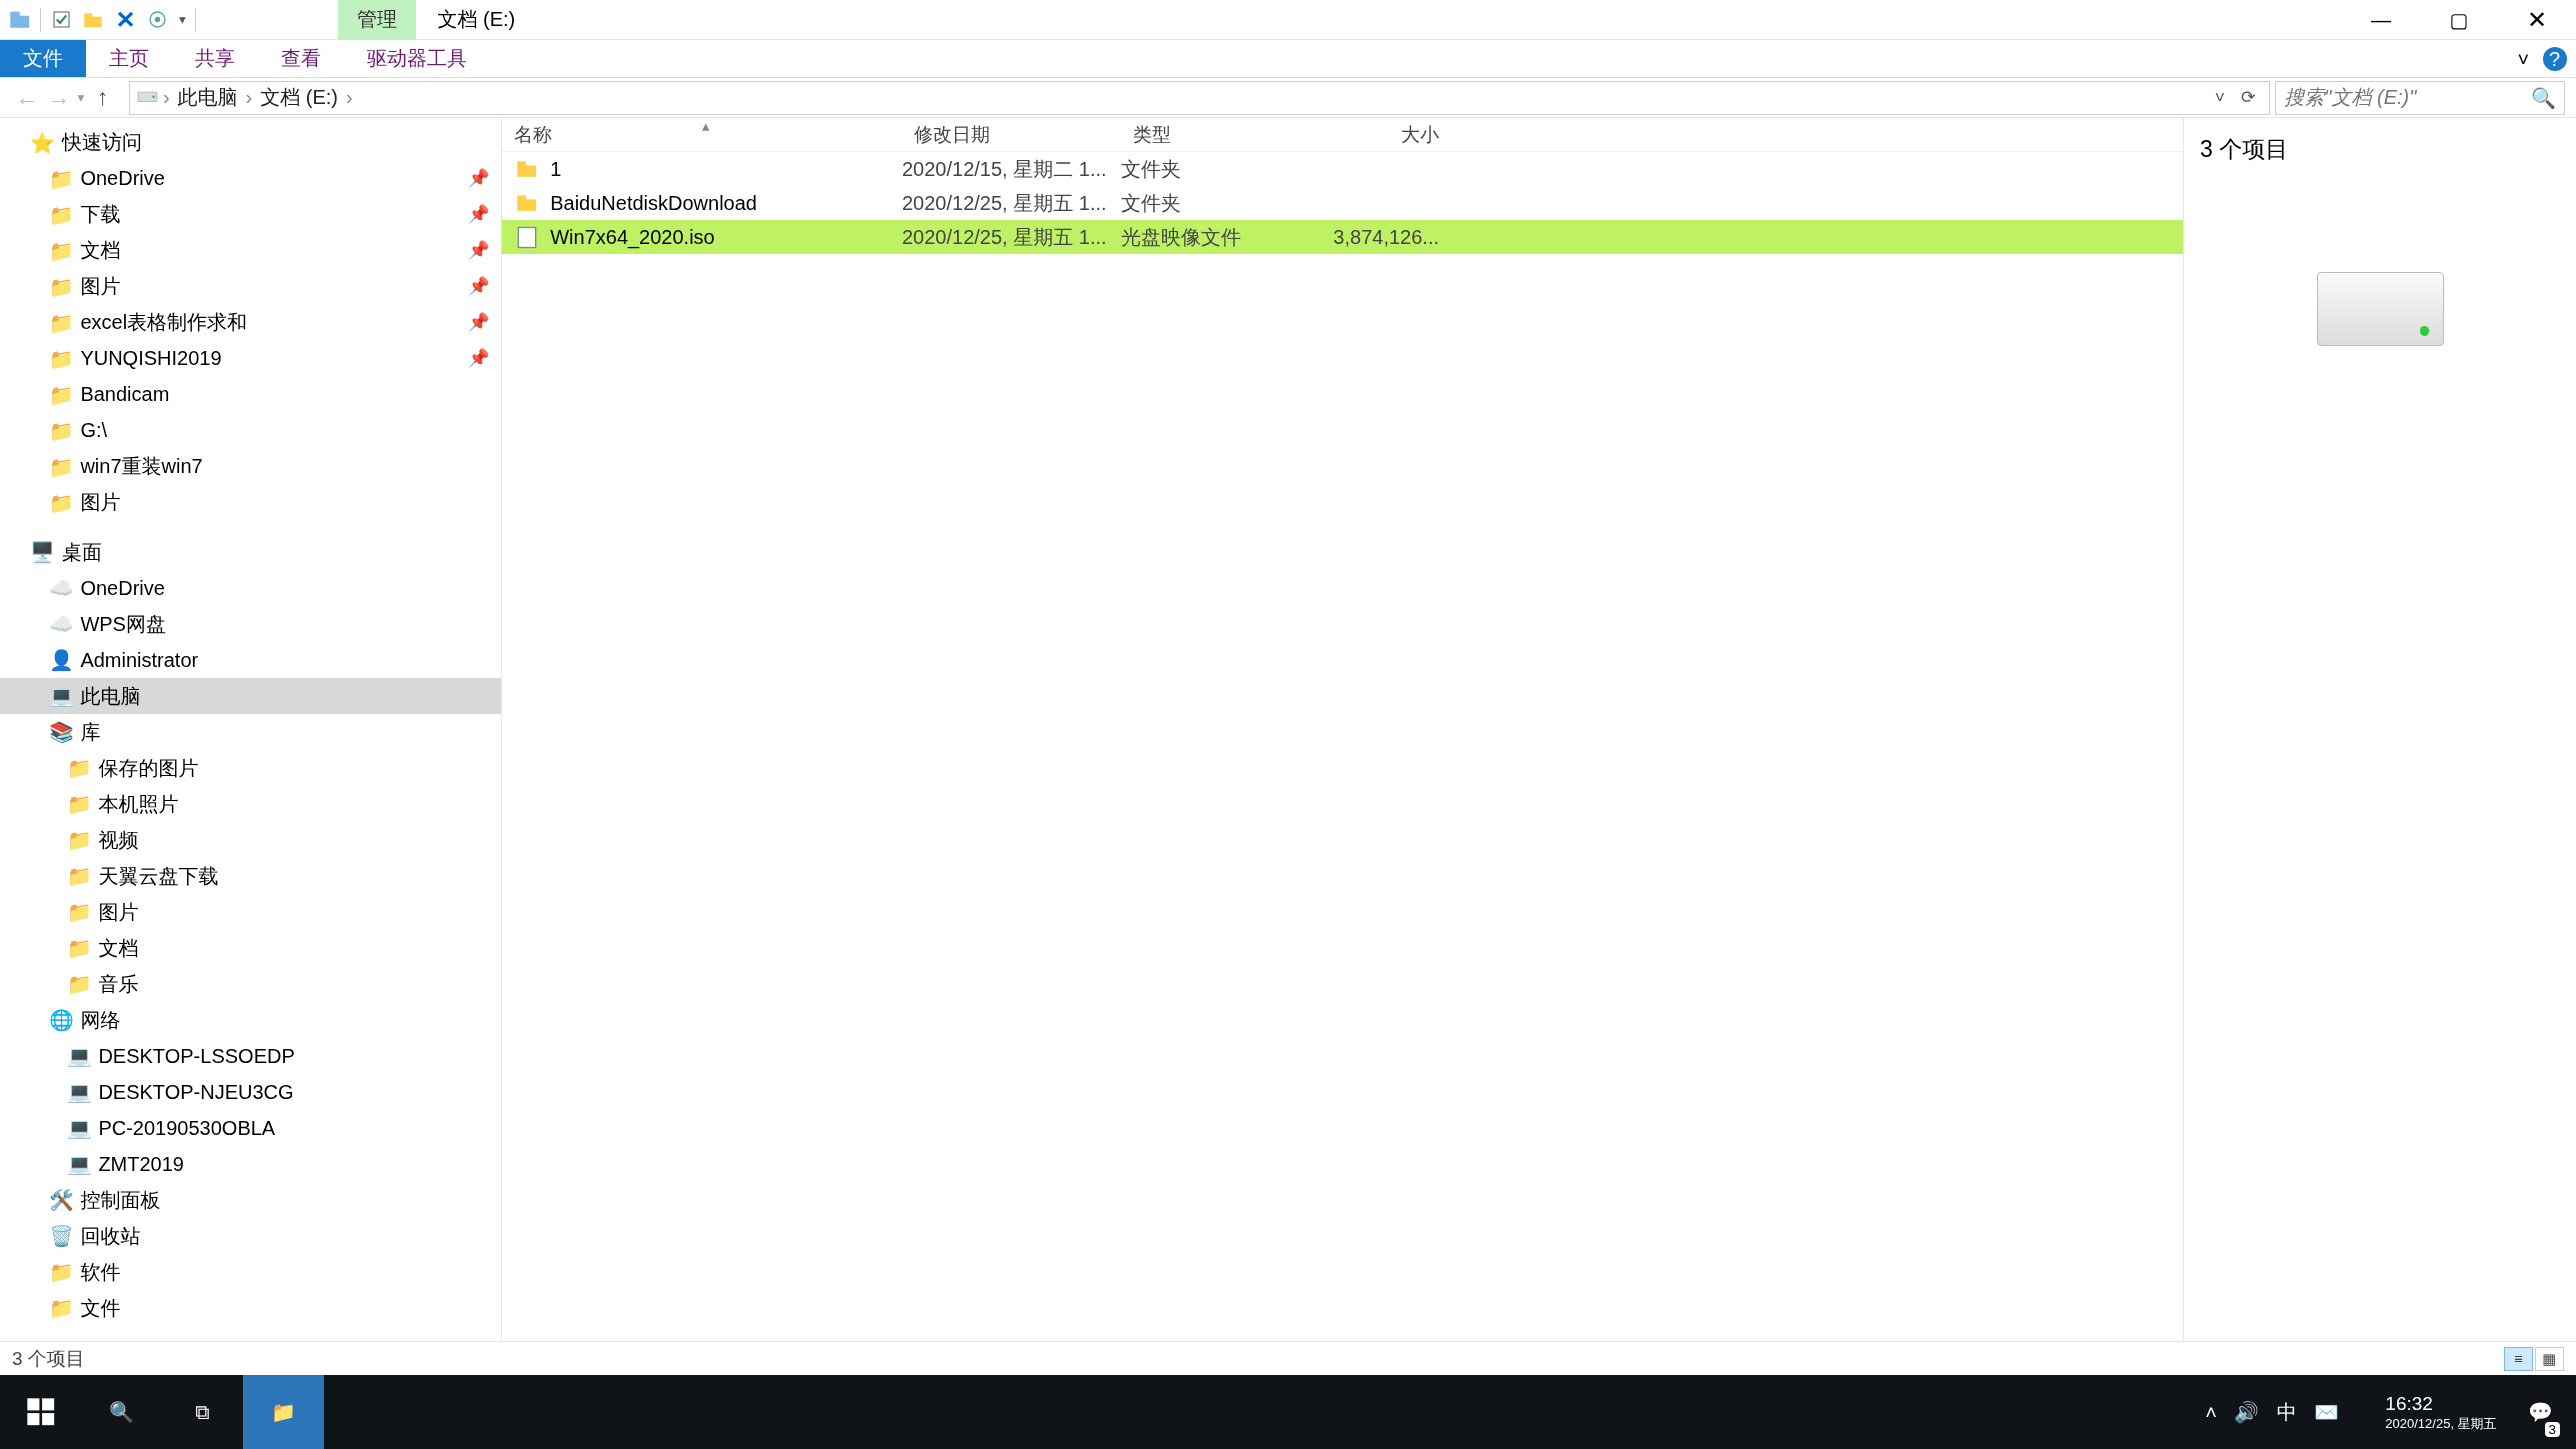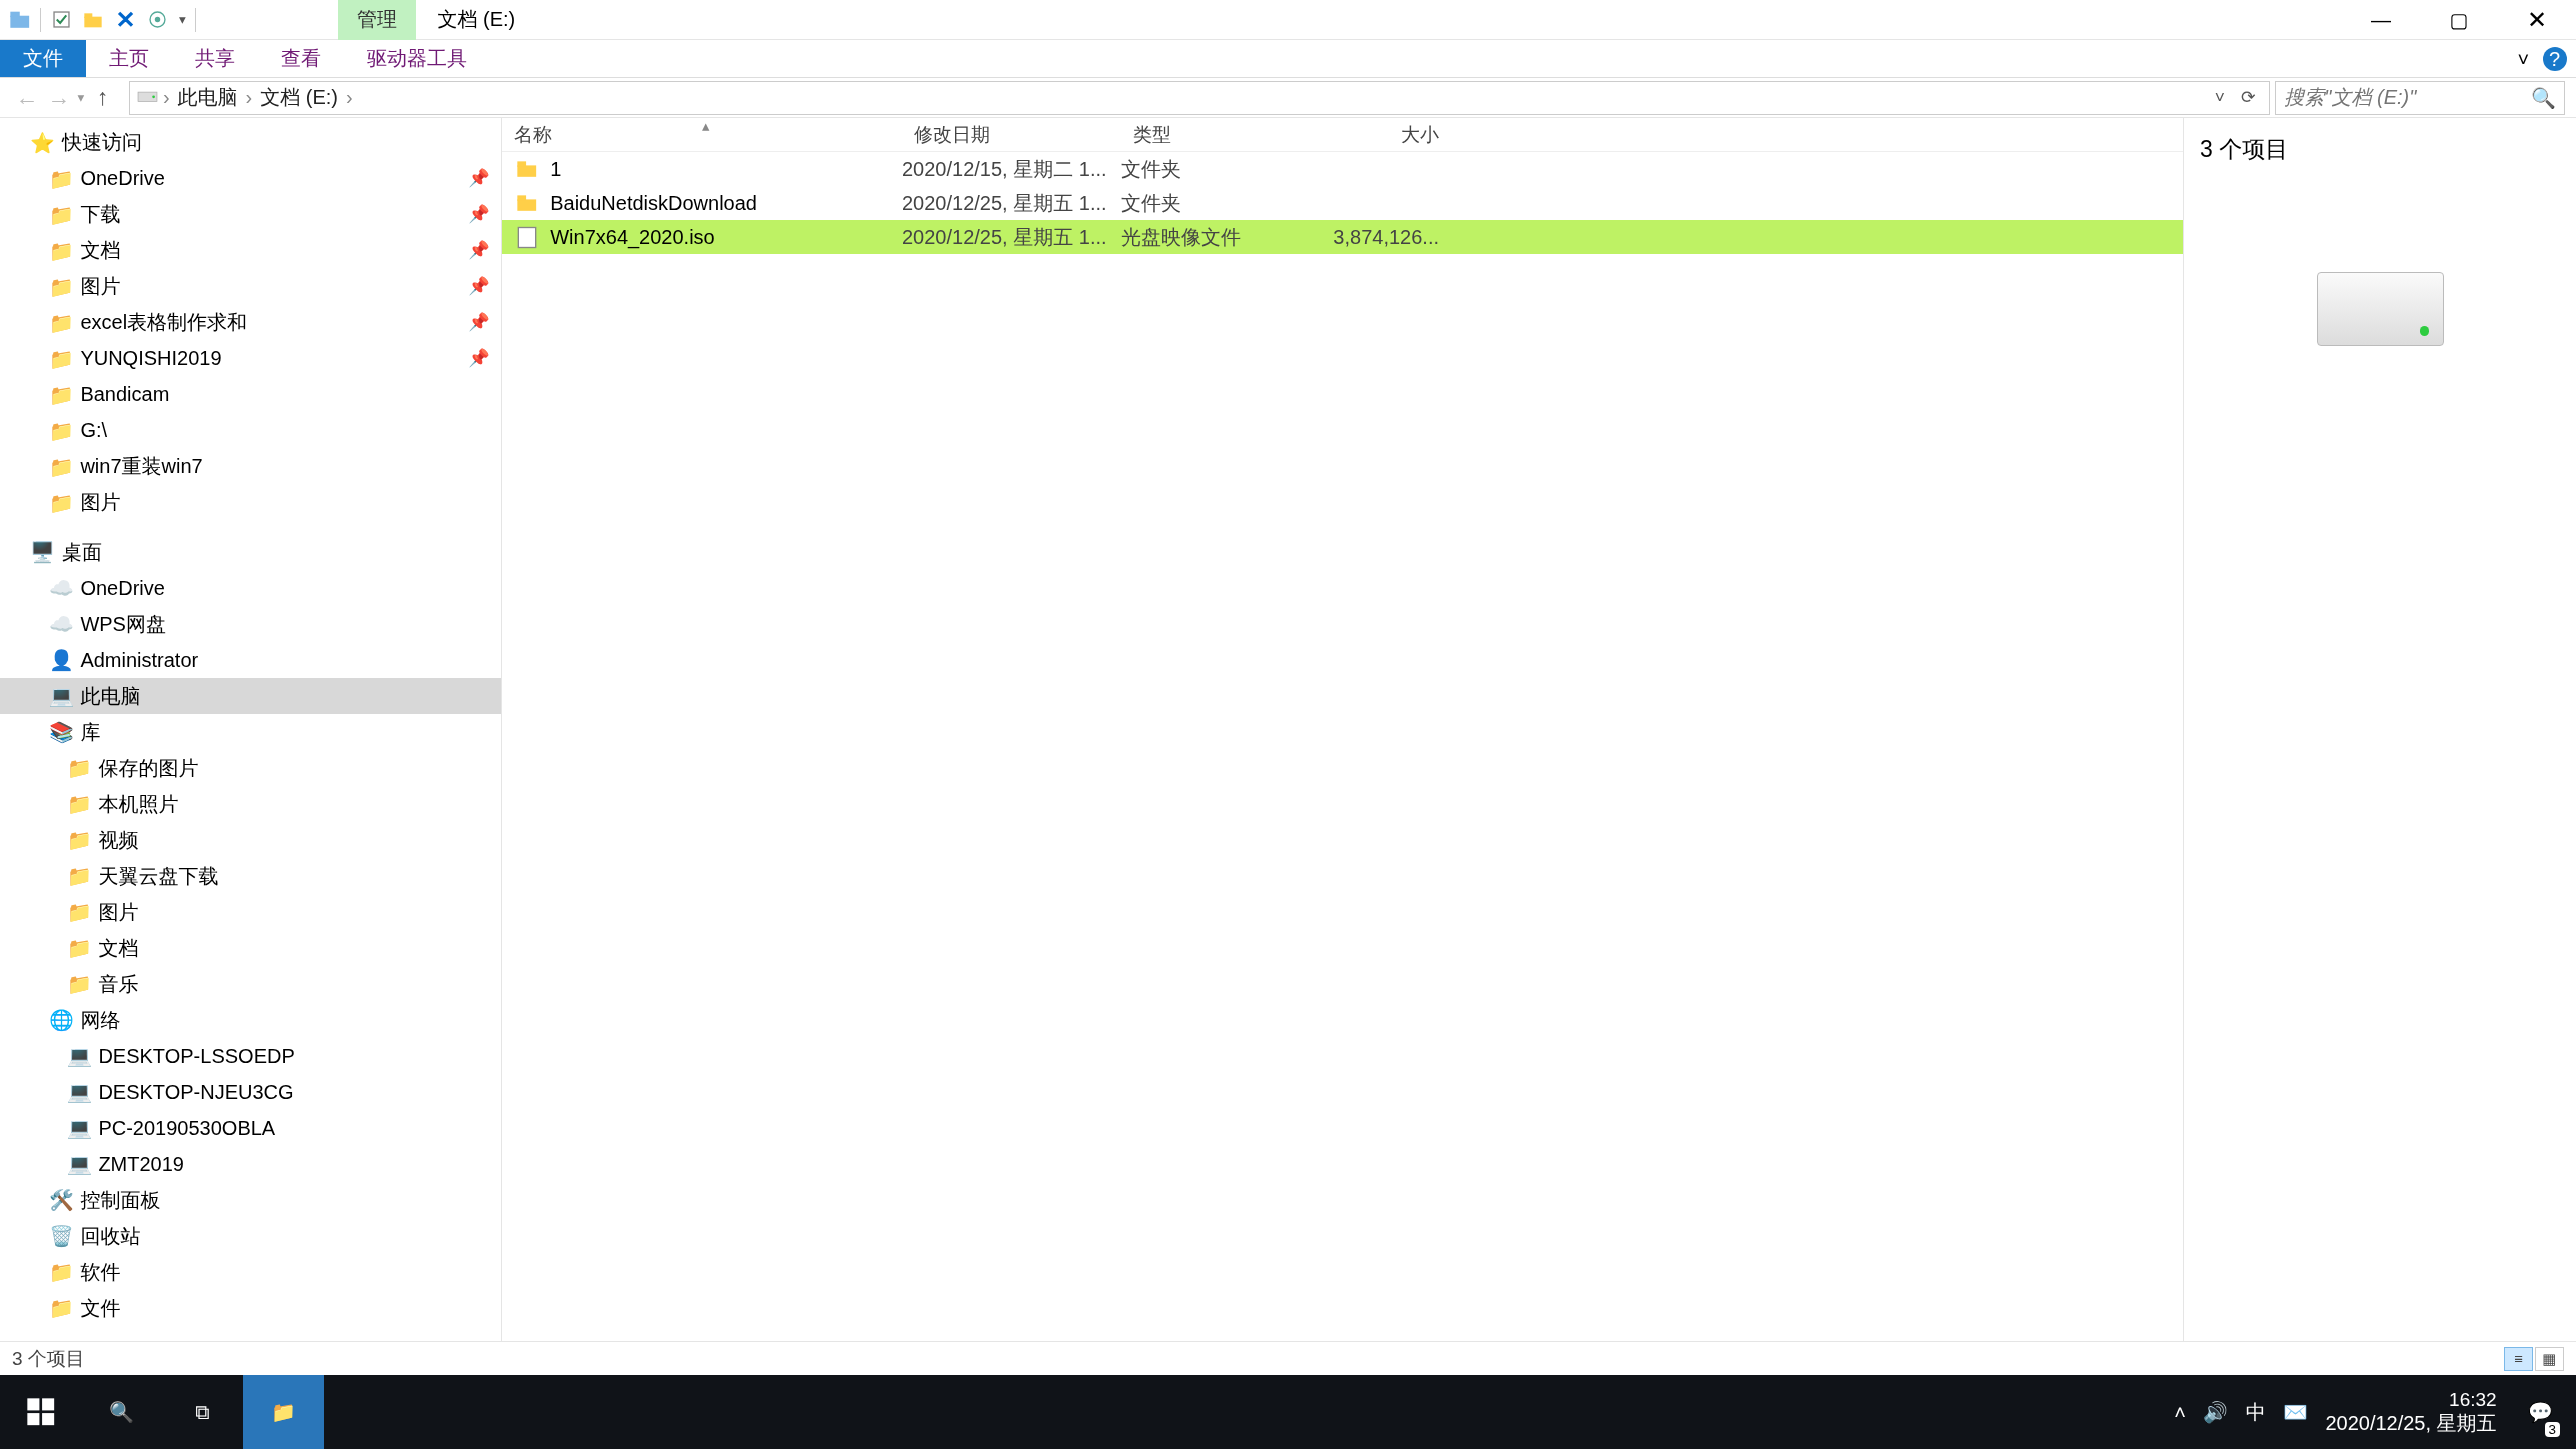--- a/index.html
+++ b/index.html
@@ -82,22 +82,22 @@
 .view-toggle { display: flex; gap: 1.3px; }
 .view-btn { width: 29.5px; height: 24px; border: 0.7px solid #ccc; display: flex; align-items: center; justify-content: center; font-size: 14.8px; }
 .view-btn.active { background: #cde8ff; border-color: #7ab8e8; }
 
 
 .taskbar { height: 74px; background: #101318; display: flex; align-items: center; color: #fff; font-size: 20px; }
 .tb-btn { width: 81px; height: 74px; display: flex; align-items: center; justify-content: center; }
 .tb-btn.active { background: #2a76b9; }
 .tb-spacer { flex: 1; }
 .tray { display: flex; align-items: center; gap: 17.4px; padding-right: 8px; }
-.tray .clock { text-align: right; line-height: 1.2; font-size: 19px; }
-.tray .clock .date { font-size: 20px; }
+.tray .clock { text-align: left; line-height: 1.2; font-size: 19px; margin-left: 29px; }
+.tray .clock .date { font-size: 13px; }
 .tray-icon { font-size: 20px; }
 .notif-btn { width: 54px; height: 74px; display: flex; align-items: center; justify-content: center; position: relative; }
 .notif-badge { position: absolute; bottom: 12px; right: 8px; background: #fff; color: #000; font-size: 13.4px; border-radius: 4px; padding: 0 4px; }
 
 
 .svg-folder { fill: #ffcf48; }
 .svg-file { fill: #fff; stroke: #888; stroke-width: 2; }
 </style>
 </head>
 <body>

